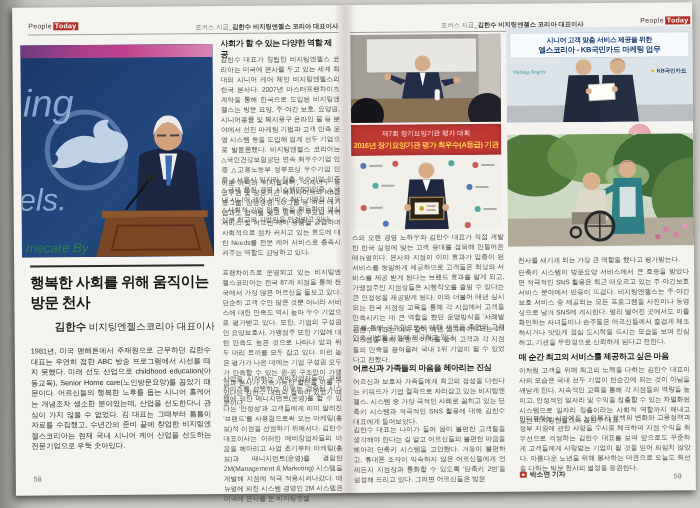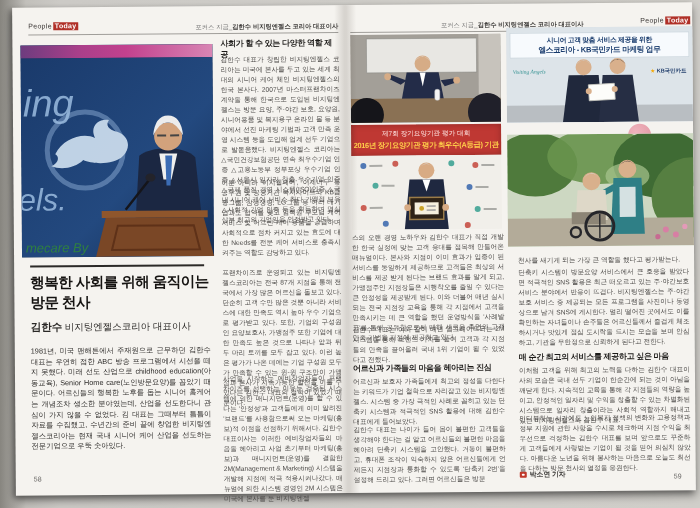--- a/index.html
+++ b/index.html
@@ -21,21 +21,21 @@
   .hrule{height:1px;background:#a09e9a;}
 
   
   .photo-speaker{left:8px;top:38px;width:192px;height:212px;overflow:hidden;background:#16335f;}
   .photo-speaker .stripe{height:13px;width:100%;
       background:linear-gradient(90deg,#6d3c7e 0,#a93f8a 30%,#c2418e 55%,#d886b4 100%);}
   .title-rule{left:16px;top:258px;width:174px;height:2px;background:#2c2a28;}
   .main-title{left:16px;top:265px;width:182px;font-size:14.5px;line-height:20px;font-weight:bold;
       color:#151311;letter-spacing:-.5px;}
   .byline{left:16px;top:313px;width:190px;font-size:9.5px;color:#2a2826;}
-  .byline b{font-size:10.5px;}
+  .byline b{font-size:10.5px;margin-left:24px;}
   .intro{left:16px;top:339px;width:180px;font-size:7.3px;line-height:10.6px;color:#2f2d2b;
       text-align:justify;}
   .col2{left:208px;top:32px;width:119px;height:440px;}
   .sec-h{font-size:8px;font-weight:bold;color:#1c1a18;letter-spacing:-.3px;}
   .btxt{font-size:6.7px;line-height:10px;color:#4c4a48;text-align:justify;}
   .ruled{border-top:1px solid #6b6966;padding-top:5px;}
   .pagenum{font-size:7px;color:#6a6866;}
 
   
   .photoA{left:338px;top:30px;width:150px;height:88px;overflow:hidden;background:#a39f98;}

